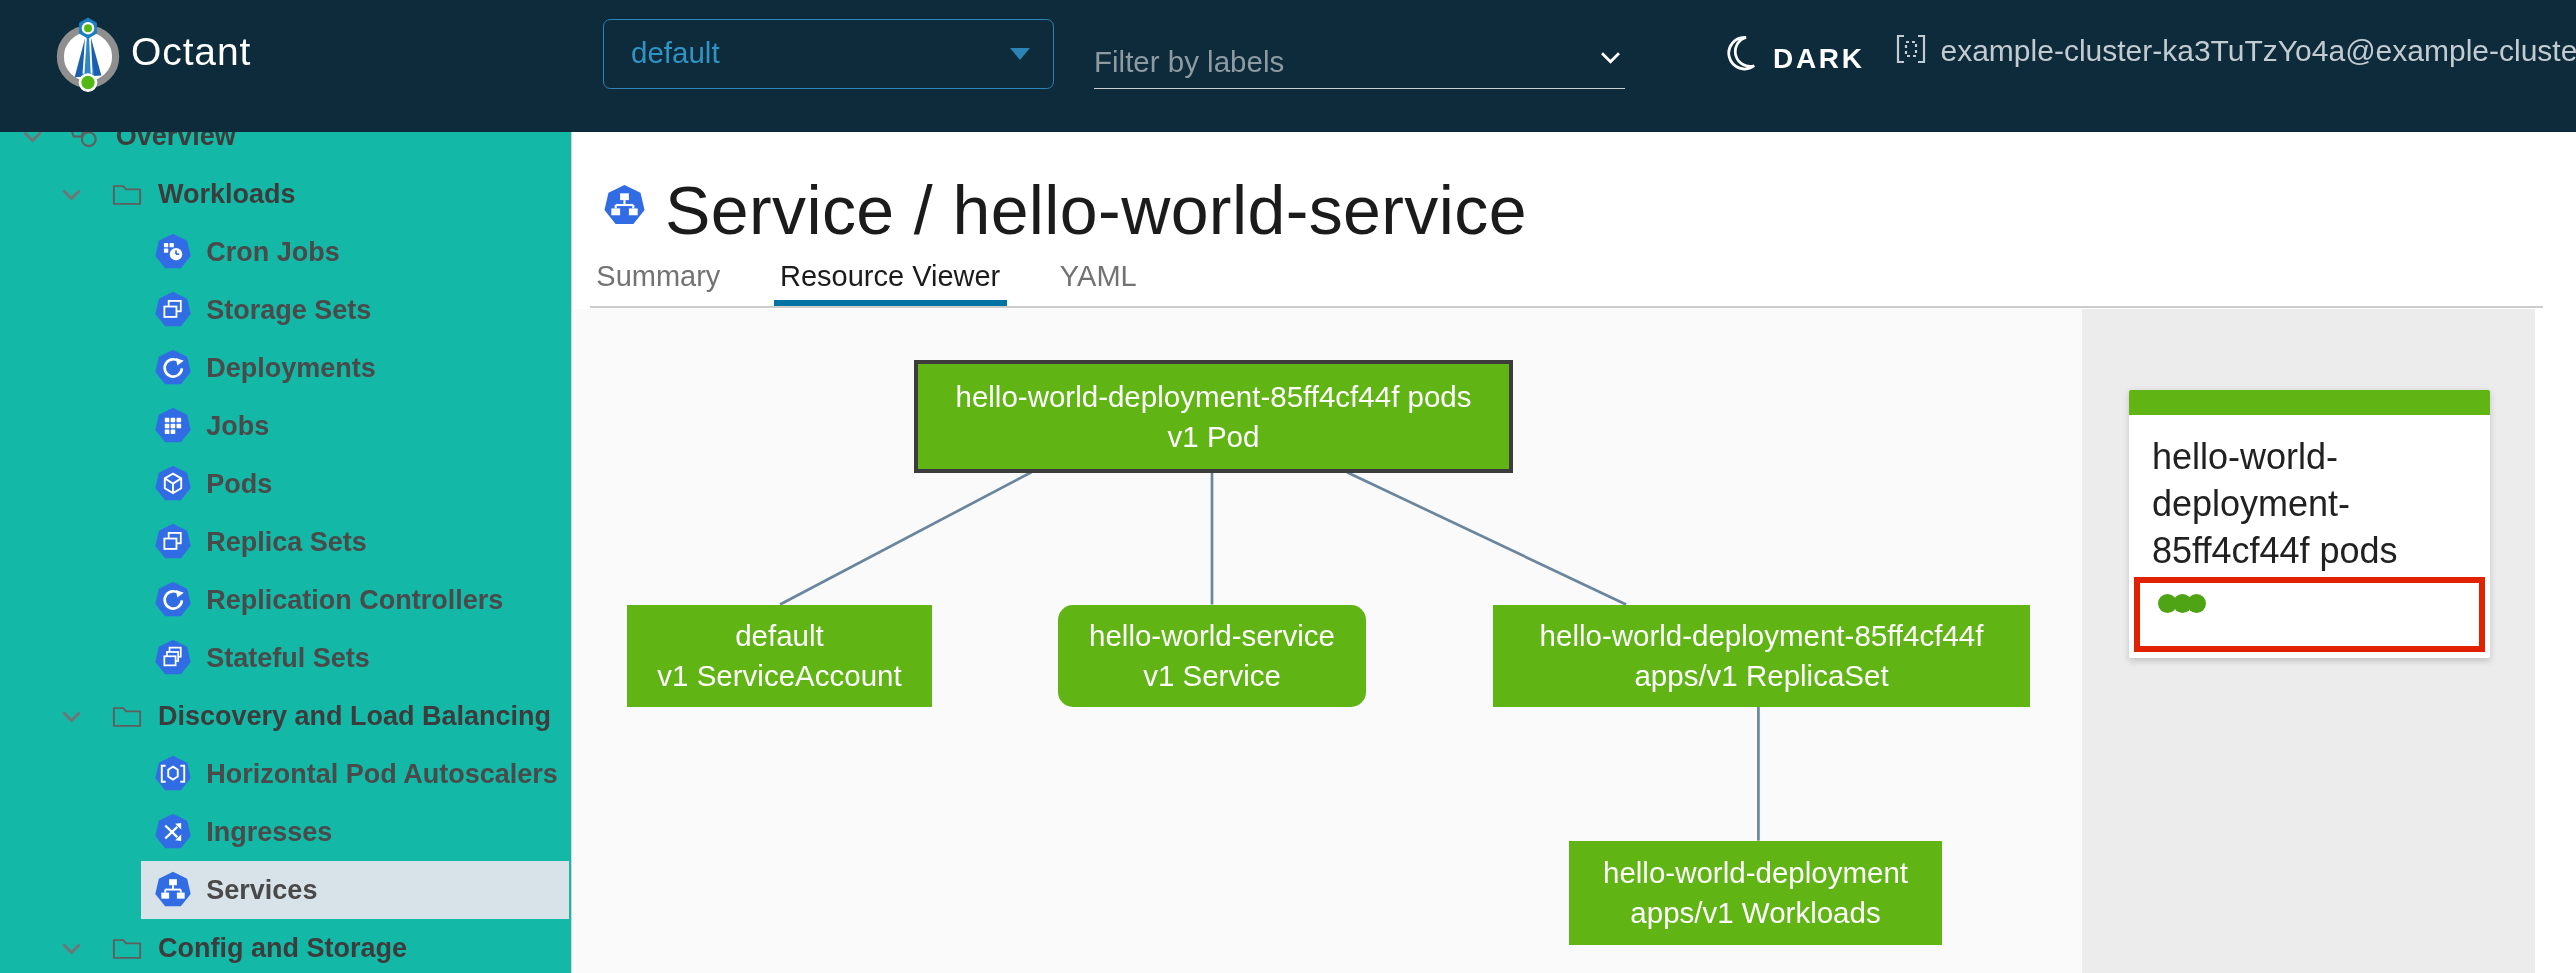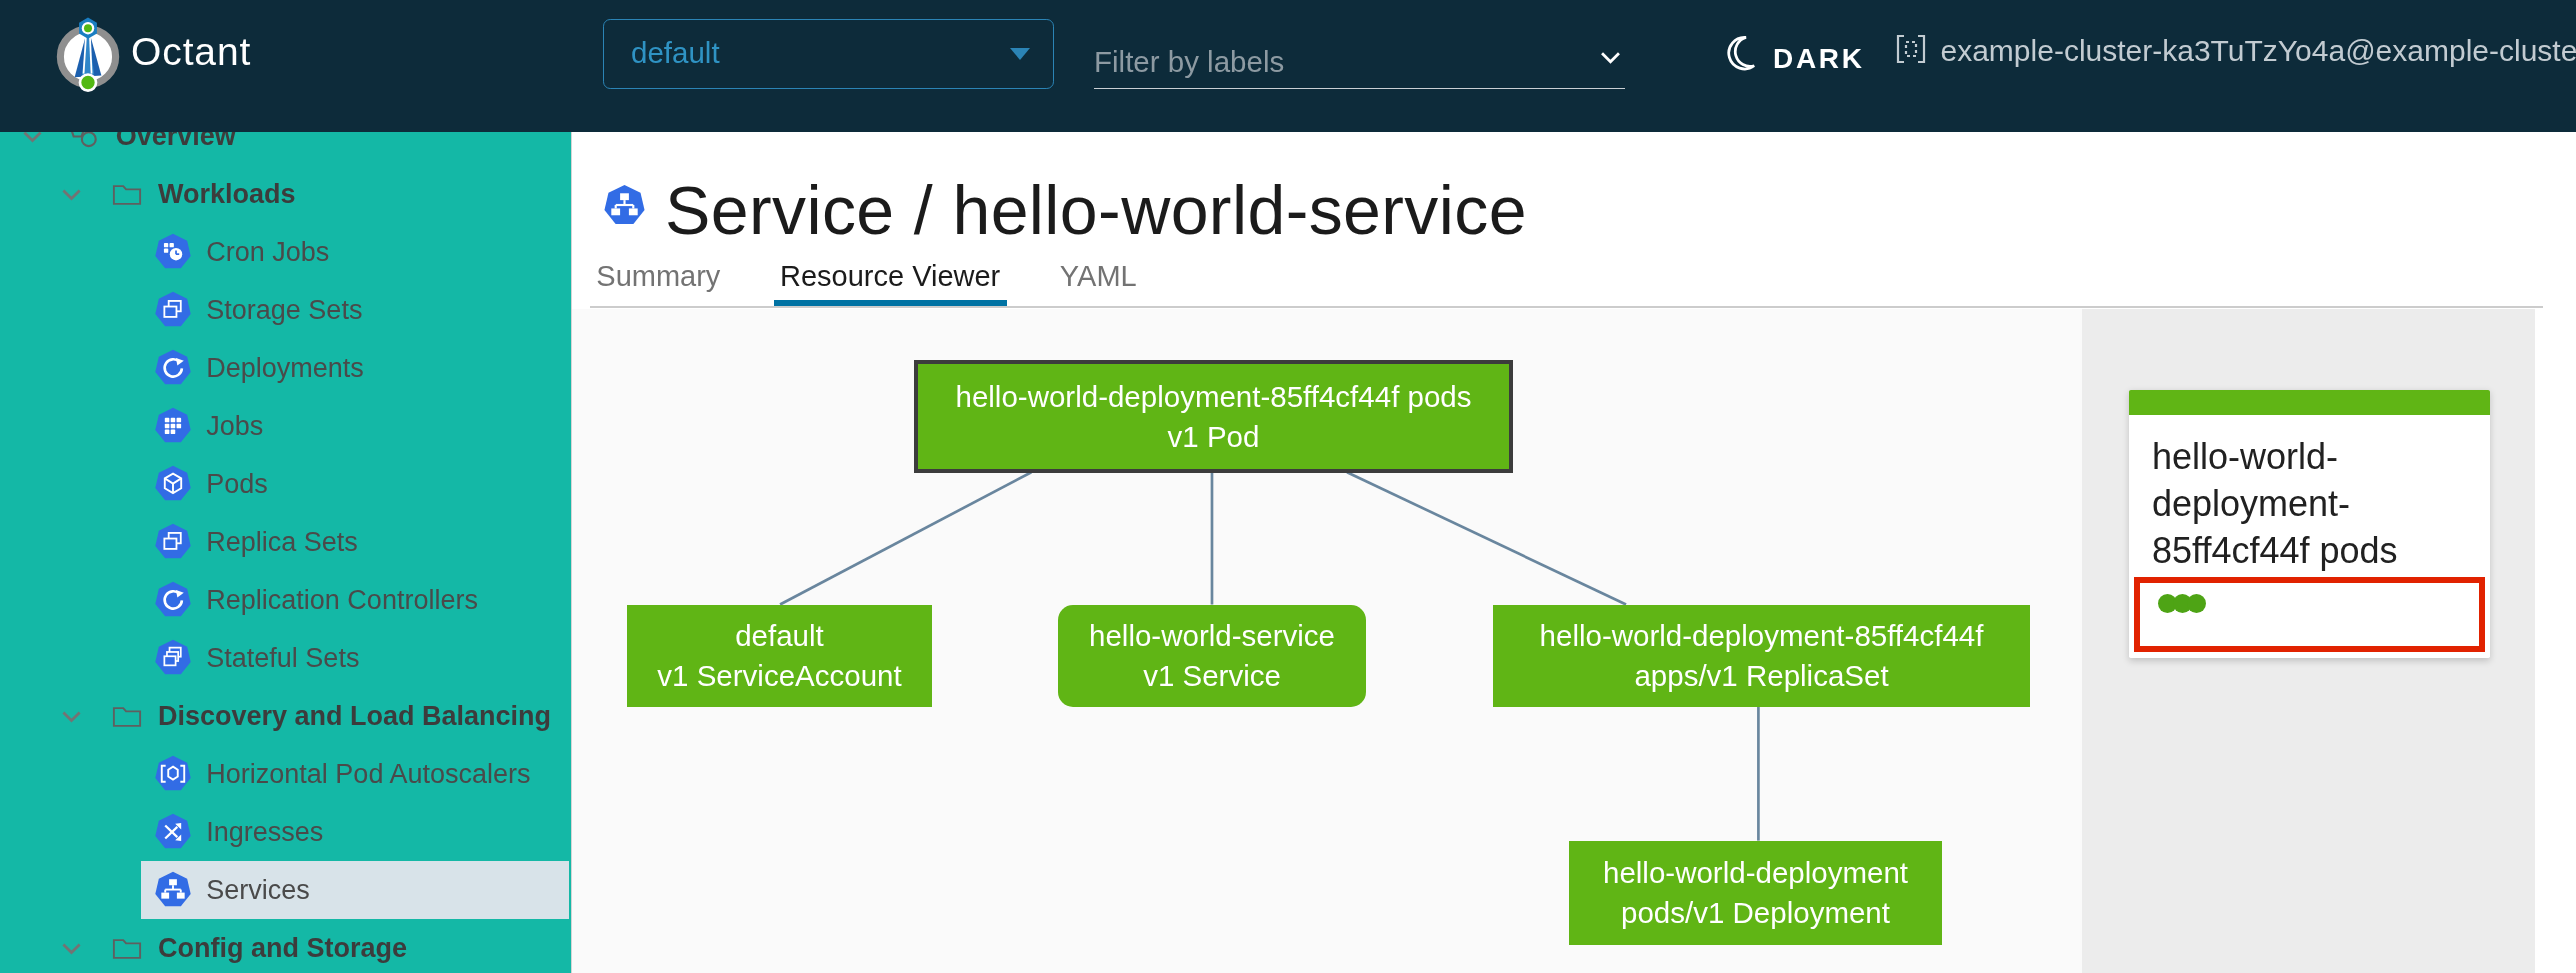--- a/index.html
+++ b/index.html
@@ -23,21 +23,21 @@
   #theme-toggle { position:absolute; left:1726px; top:34px; display:flex; align-items:flex-end; cursor:pointer; }
   #theme-label { margin-left:9px; font-size:28px; font-weight:700; letter-spacing:2.7px; color:#fff; }
   #cluster-select { position:absolute; left:1894px; top:32px; display:flex; align-items:center; cursor:pointer; }
   #cluster-label { margin-left:12.5px; font-size:30px; color:#c2cbd1; white-space:nowrap; }
 
   
   #sidebar { position:absolute; left:0; top:107px; width:572px; height:866px; background:#14b8a6;
              border-right:1.8px solid #d4d4d4; z-index:20; }
   .srow { position:relative; height:58px; display:flex; align-items:center; cursor:pointer; }
   .srow .hl { position:absolute; left:141px; right:1.8px; top:0; bottom:0; background:#d8e3e9; }
-  .srow > * { position:relative; }
+  .srow > * { position:relative;font-weight:bold; }
   .slabel { font-size:27px; color:#4a4a4a; white-space:nowrap; }
   .lvl1 .slabel, .lvl2 .slabel { font-weight:700; color:#3c3c3c; }
   .exp { display:inline-flex; width:32px; justify-content:center; }
   .lvl1 .exp { margin-left:16px; } .lvl1 .sicon { margin-left:19.7px; margin-right:16px; }
   .lvl2 .exp { margin-left:55px; } .lvl2 .sicon { margin-left:25px; margin-right:16px; }
   .lvl3 .sicon { margin-left:154px; margin-right:14.3px; }
   .sicon { display:inline-flex; align-items:center; }
 
   
   #main { position:absolute; left:572px; top:107px; right:0; bottom:0; background:#fff; }
@@ -384,15 +384,15 @@
 <div class="gnode" style="left: 1058px; top: 605px; width: 308px; height: 102px; background: rgb(96, 181, 21); border-radius: 15px;">
     <span>hello-world-service</span>
     <span>v1 Service</span>
   </div>
 <div class="gnode" style="left: 1493px; top: 605px; width: 537px; height: 102px; background: rgb(96, 181, 21);">
     <span>hello-world-deployment-85ff4cf44f</span>
     <span>apps/v1 ReplicaSet</span>
   </div>
 <div class="gnode" style="left: 1569px; top: 841px; width: 373px; height: 104px; background: rgb(96, 181, 21);">
     <span>hello-world-deployment</span>
-    <span>pods/v1 Deployment</span>
+    <span>apps/v1 Workloads</span>
   </div>
 
 
 </body></html>

